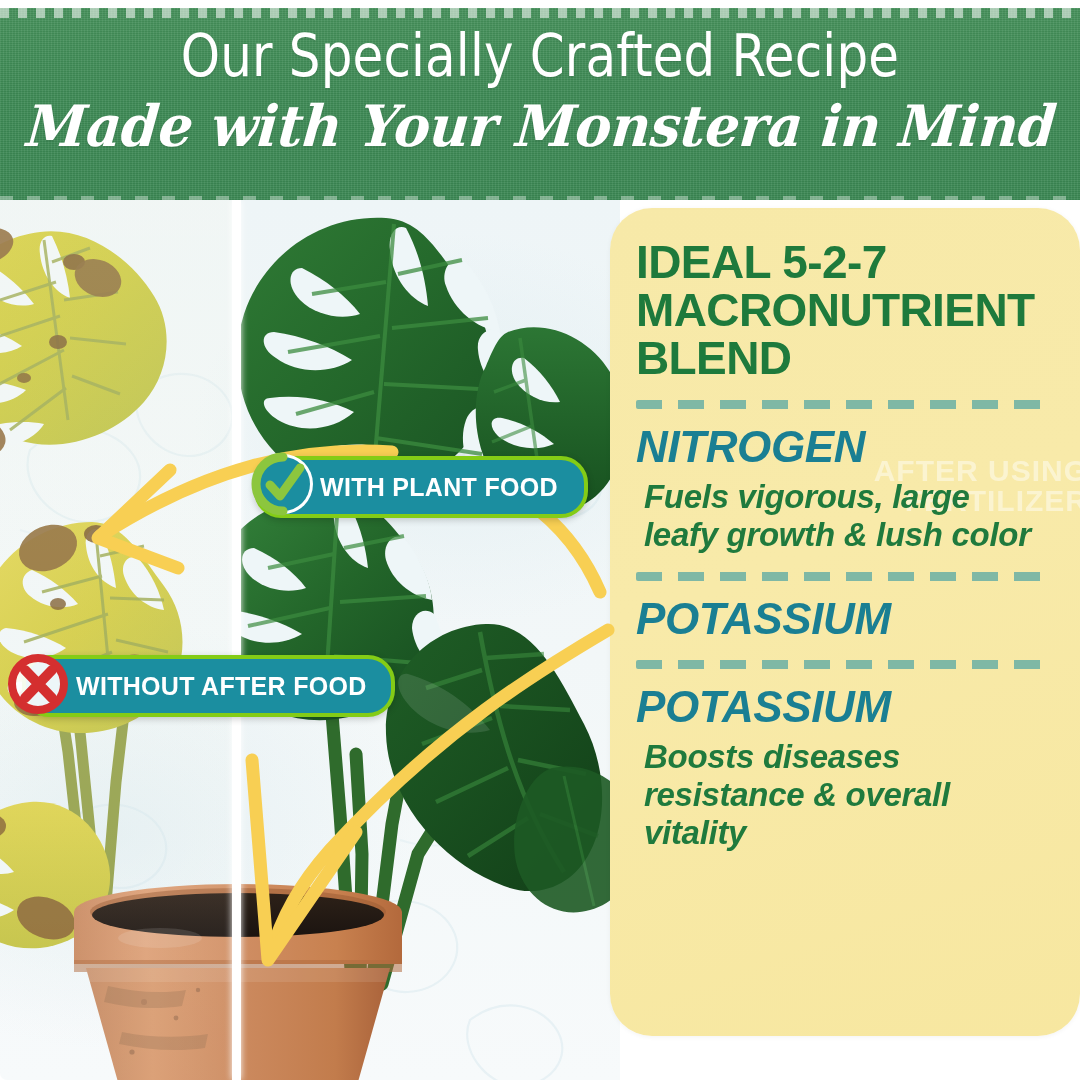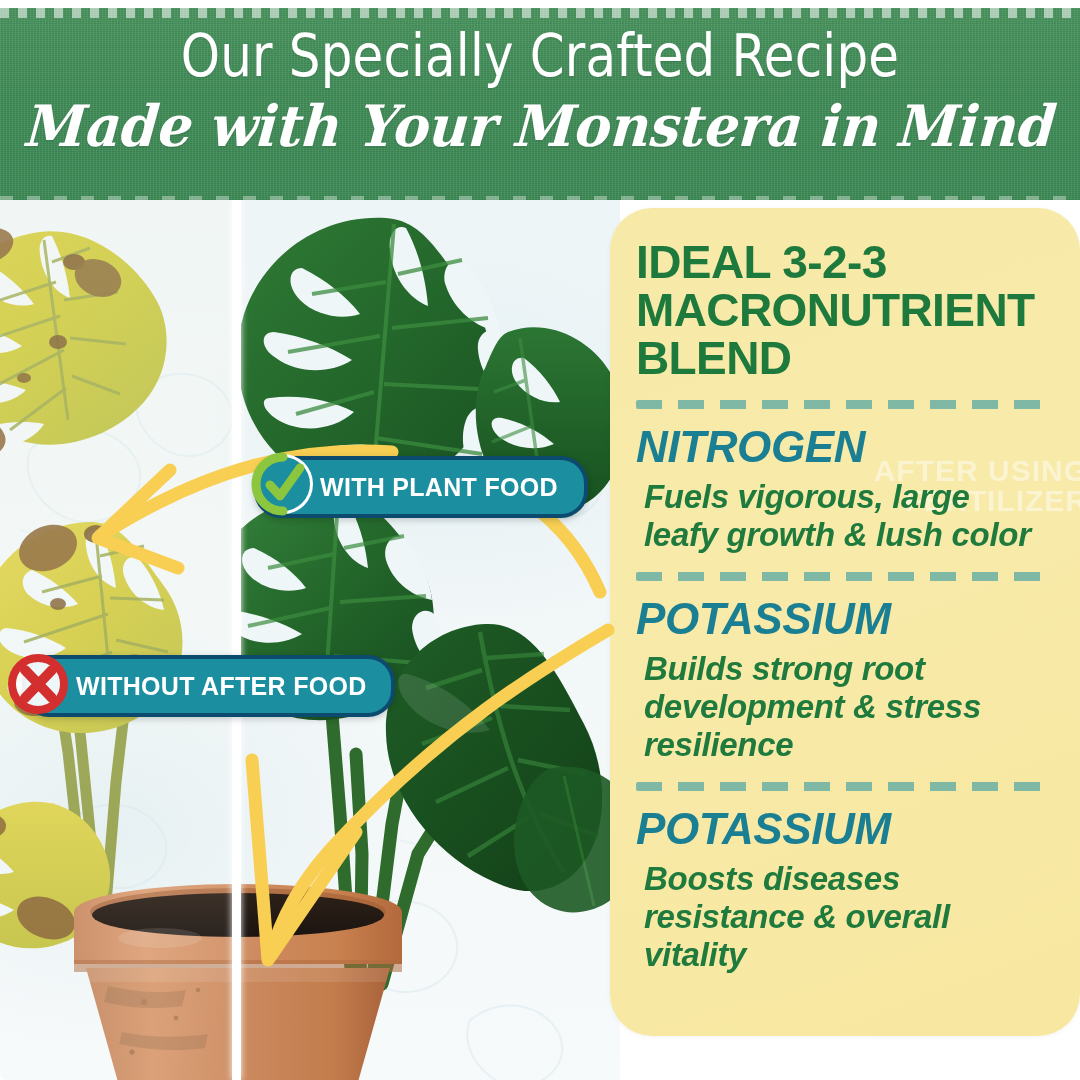--- a/index.html
+++ b/index.html
@@ -78,21 +78,21 @@
   }
 
   
   .leaf{position:absolute;}
   .pot{position:absolute;}
 
   
   .badge{
     position:absolute;display:flex;align-items:center;z-index:12;
     height:54px;border-radius:27px;background:#1b8ea0;
-    border:4px solid #0c4a6e;
+    border:4px solid #84cc16;
     box-shadow:0 2px 7px rgba(0,0,0,.20);
   }
   .badge-label{
     color:#ffffff;font-weight:700;font-size:25px;letter-spacing:.3px;
     white-space:nowrap;font-family:"Liberation Sans",sans-serif;
   }
   #badge-with{left:254px;top:456px;padding:0 26px 0 62px;}
   #badge-without{left:22px;top:655px;padding:0 24px 0 50px;}
   .badge-icon{position:absolute;z-index:14;}
   #icon-check{left:248px;top:449px;width:70px;height:70px;}
@@ -427,32 +427,31 @@
   </div>
   <svg class="badge-icon" id="icon-x" viewBox="0 0 72 72">
     <circle cx="36" cy="36" r="29" fill="#ffffff" opacity=".92"></circle>
     <circle cx="36" cy="36" r="26" fill="none" stroke="#d42f2f" stroke-width="8"></circle>
     <path d="M23 22 L50 50 M50 22 L23 50" fill="none" stroke="#d42f2f" stroke-width="10" stroke-linecap="round"></path>
   </svg>
 
   <div class="info-card">
     <div class="watermark">AFTER USING FERTILIZER</div>
     <div class="card-inner">
-      <h2 class="card-title">IDEAL 3-2-3 MACRONUTRIENT BLEND</h2>
+      <h2 class="card-title">IDEAL 5-2-7 MACRONUTRIENT BLEND</h2>
 
       <div class="divider"></div>
       <div class="blk">
         <div class="nutrient-name">NITROGEN</div>
         <p class="nutrient-desc">Fuels vigorous, large leafy growth &amp; lush color</p>
       </div>
 
       <div class="divider"></div>
       <div class="blk">
         <div class="nutrient-name">POTASSIUM</div>
-        <p class="nutrient-desc">Builds strong root development &amp; stress resilience</p>
       </div>
 
       <div class="divider"></div>
       <div class="blk">
         <div class="nutrient-name">POTASSIUM</div>
         <p class="nutrient-desc">Boosts diseases resistance &amp; overall vitality</p>
       </div>
     </div>
   </div>
 

